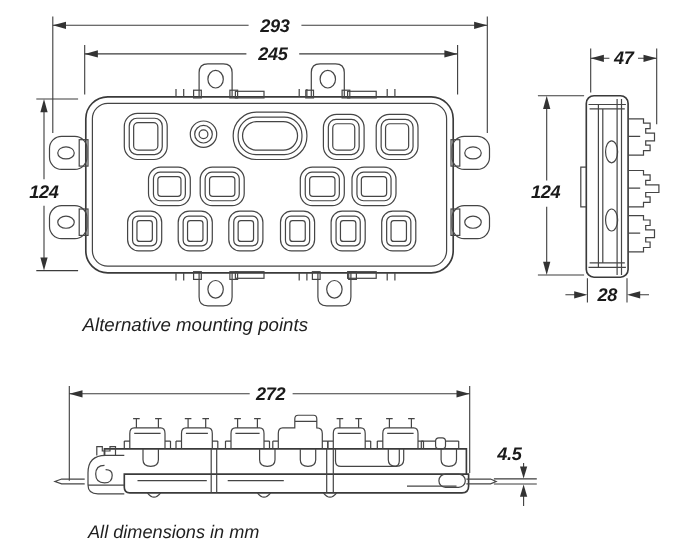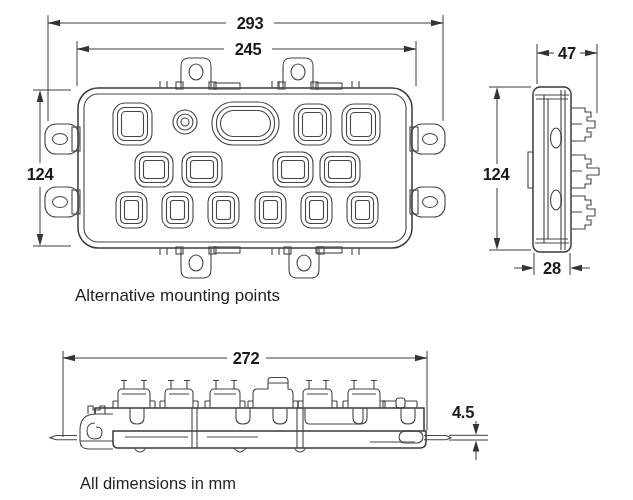--- a/index.html
+++ b/index.html
@@ -1,17 +1,17 @@
 <!DOCTYPE html>
 <html><head>
 <meta charset="utf-8">
 <style>
   html,body{margin:0;padding:0;background:#ffffff;}
   .canvas{position:relative;width:633px;height:500px;background:#ffffff;overflow:hidden;
-          font-family:"Liberation Sans", sans-serif;}
+          font-family:"Liberation Sans", sans-serif;font-style:italic;}
   svg{display:block}
   .dim-text{font-family:"Liberation Sans", sans-serif;font-weight:700;font-size:16.5px;
             fill:#1a1a1a;letter-spacing:-0.3px;}
   .caption{font-family:"Liberation Sans", sans-serif;font-weight:500;font-size:17px;fill:#1f1f1f;}
   .caption2{font-family:"Liberation Sans", sans-serif;font-weight:500;font-size:16.5px;fill:#1f1f1f;}
   .ln{stroke:#454545;fill:none;stroke-width:1.1;}
   .ln-bold{stroke:#3a3a3a;fill:none;stroke-width:1.5;}
   .dim{stroke:#3c3c3c;fill:none;stroke-width:1;}
   .arrow{fill:#333333;stroke:none;}
 </style>

